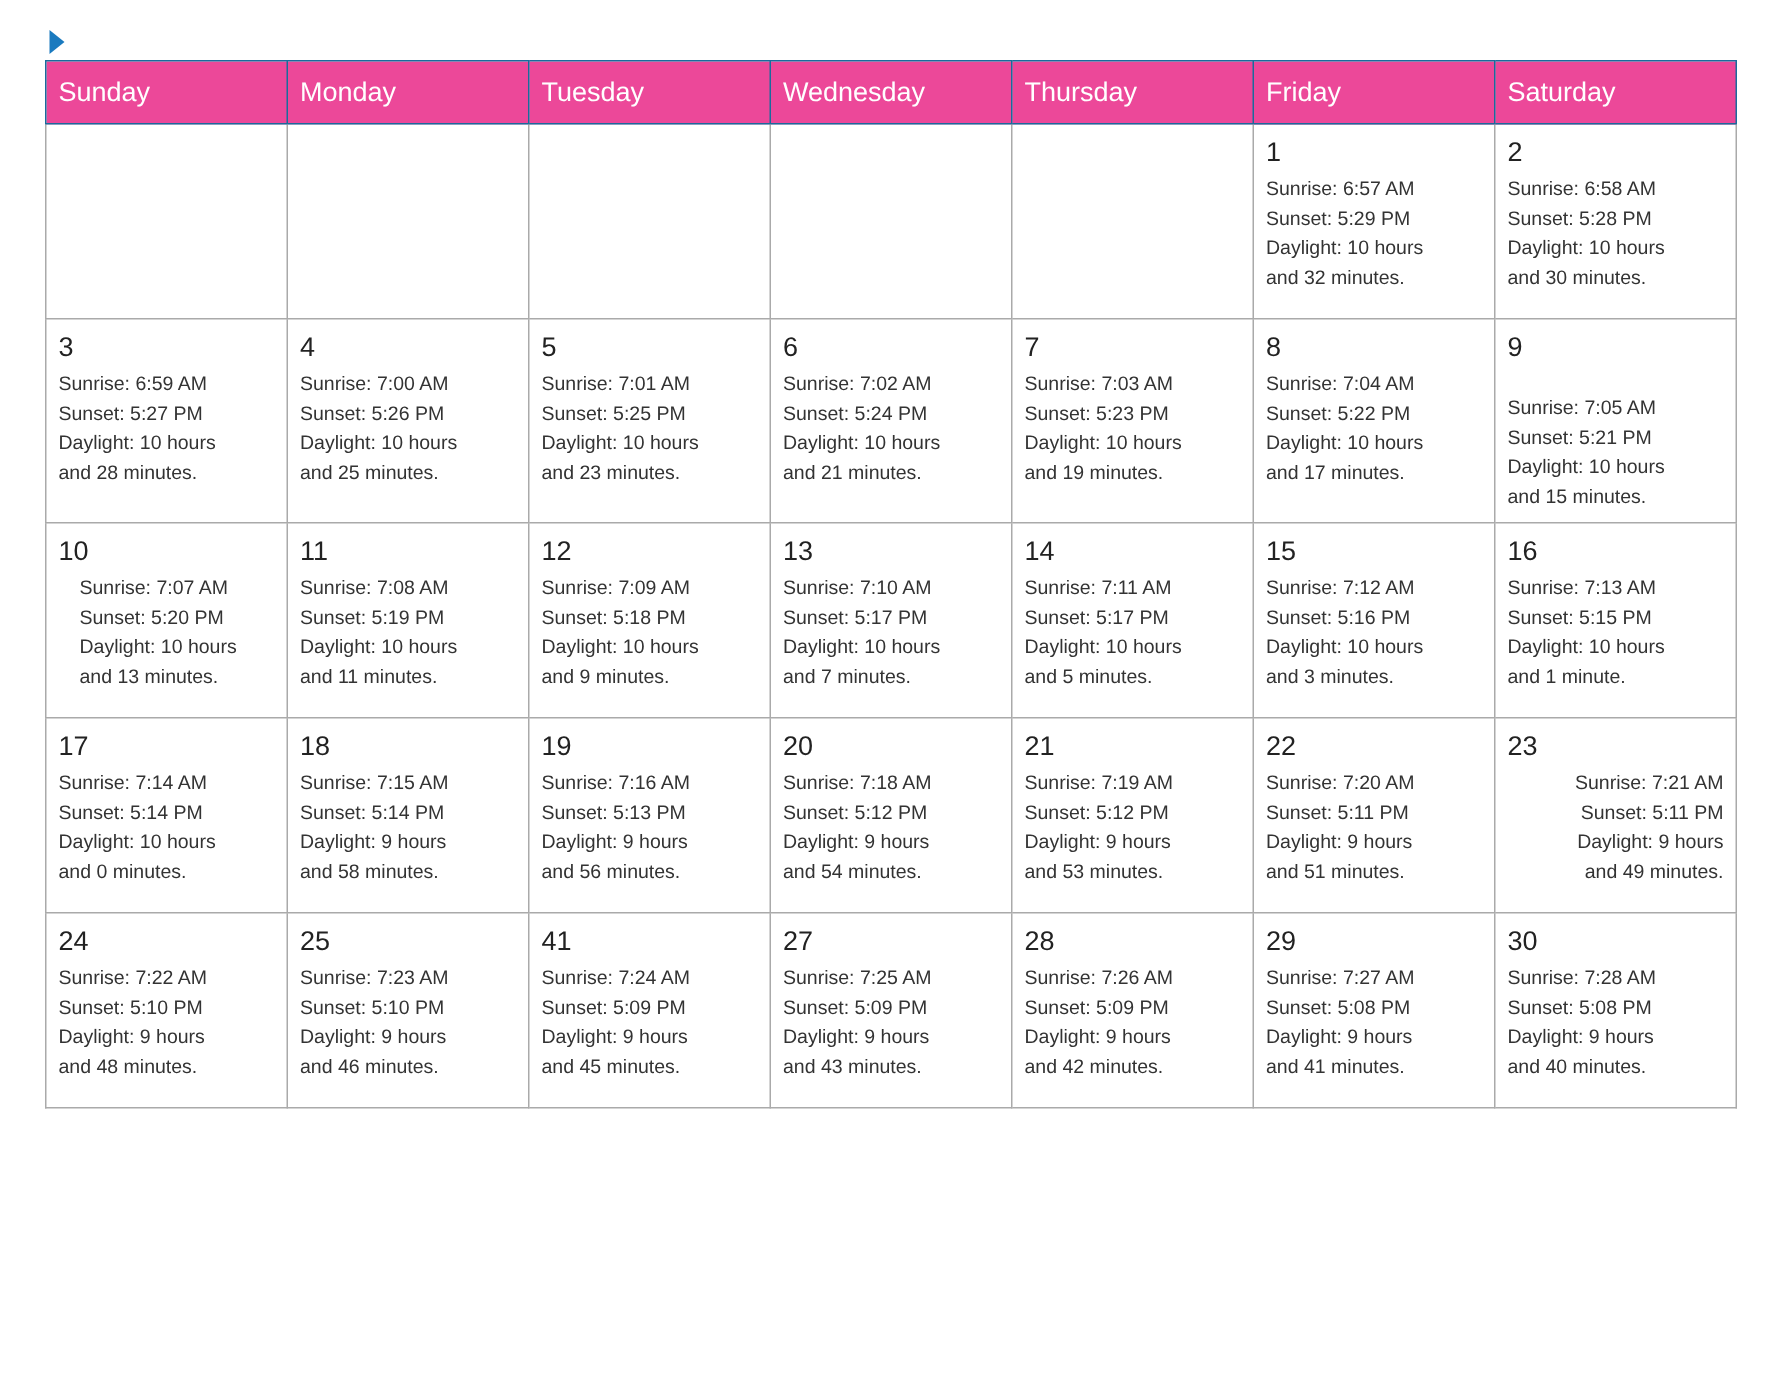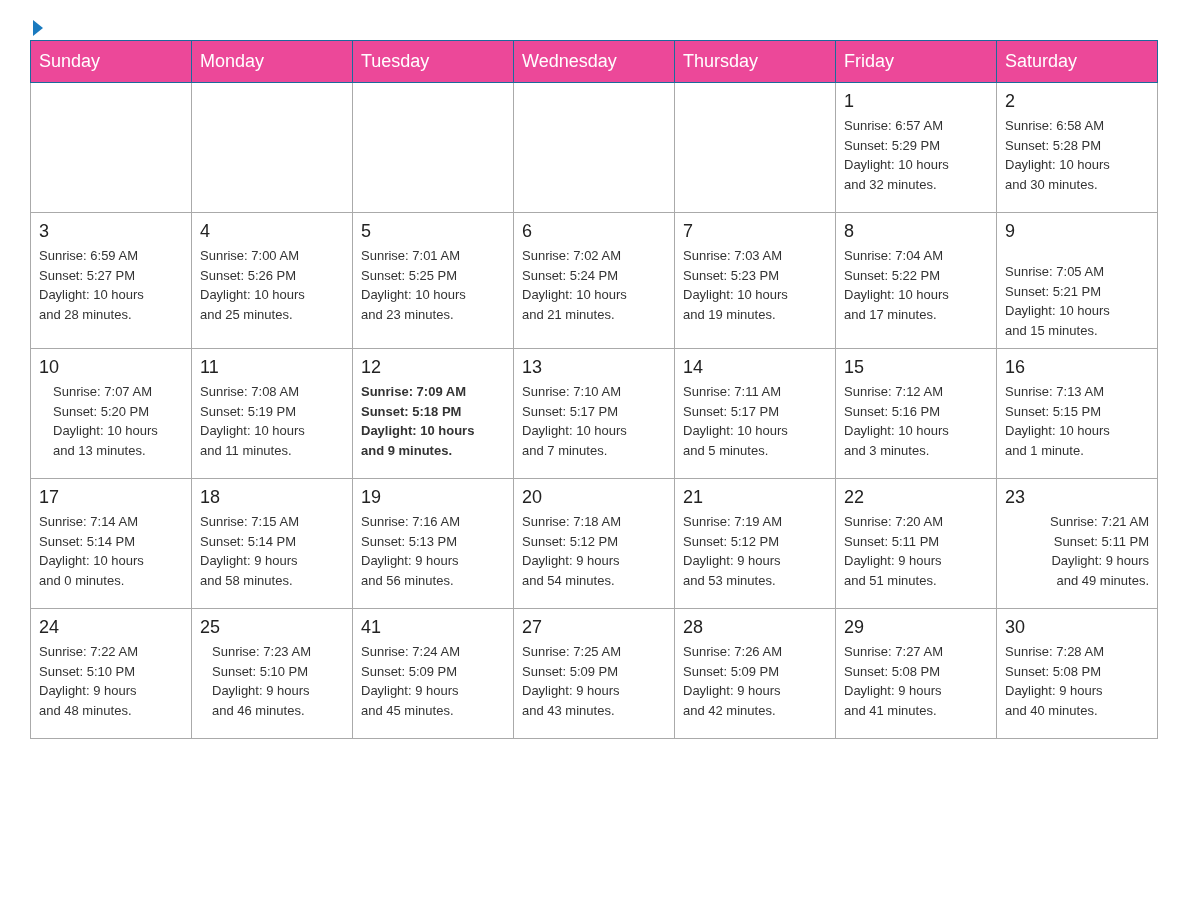--- a/index.html
+++ b/index.html
@@ -204,21 +204,21 @@
         </td>
         <td>
           <div class="day-number">11</div>
           <div class="day-info" style="white-space: pre-line;">Sunrise: 7:08 AM
 Sunset: 5:19 PM
 Daylight: 10 hours
 and 11 minutes.</div>
         </td>
         <td>
           <div class="day-number">12</div>
-          <div class="day-info" style="white-space: pre-line; font-weight: bold;">Sunrise: 7:09 AM
+          <div class="day-info" style="white-space: pre-line;">Sunrise: 7:09 AM
 Sunset: 5:18 PM
 Daylight: 10 hours
 and 9 minutes.</div>
         </td>
         <td>
           <div class="day-number">13</div>
           <div class="day-info" style="white-space: pre-line;">Sunrise: 7:10 AM
 Sunset: 5:17 PM
 Daylight: 10 hours
 and 7 minutes.</div>
@@ -299,21 +299,21 @@
       <tr>
         <td>
           <div class="day-number">24</div>
           <div class="day-info" style="white-space: pre-line;">Sunrise: 7:22 AM
 Sunset: 5:10 PM
 Daylight: 9 hours
 and 48 minutes.</div>
         </td>
         <td>
           <div class="day-number">25</div>
-          <div class="day-info" style="white-space: pre-line; margin-left: 12px;">Sunrise: 7:23 AM
+          <div class="day-info" style="white-space: pre-line;">Sunrise: 7:23 AM
 Sunset: 5:10 PM
 Daylight: 9 hours
 and 46 minutes.</div>
         </td>
         <td>
           <div class="day-number">41</div>
           <div class="day-info" style="white-space: pre-line;">Sunrise: 7:24 AM
 Sunset: 5:09 PM
 Daylight: 9 hours
 and 45 minutes.</div>

